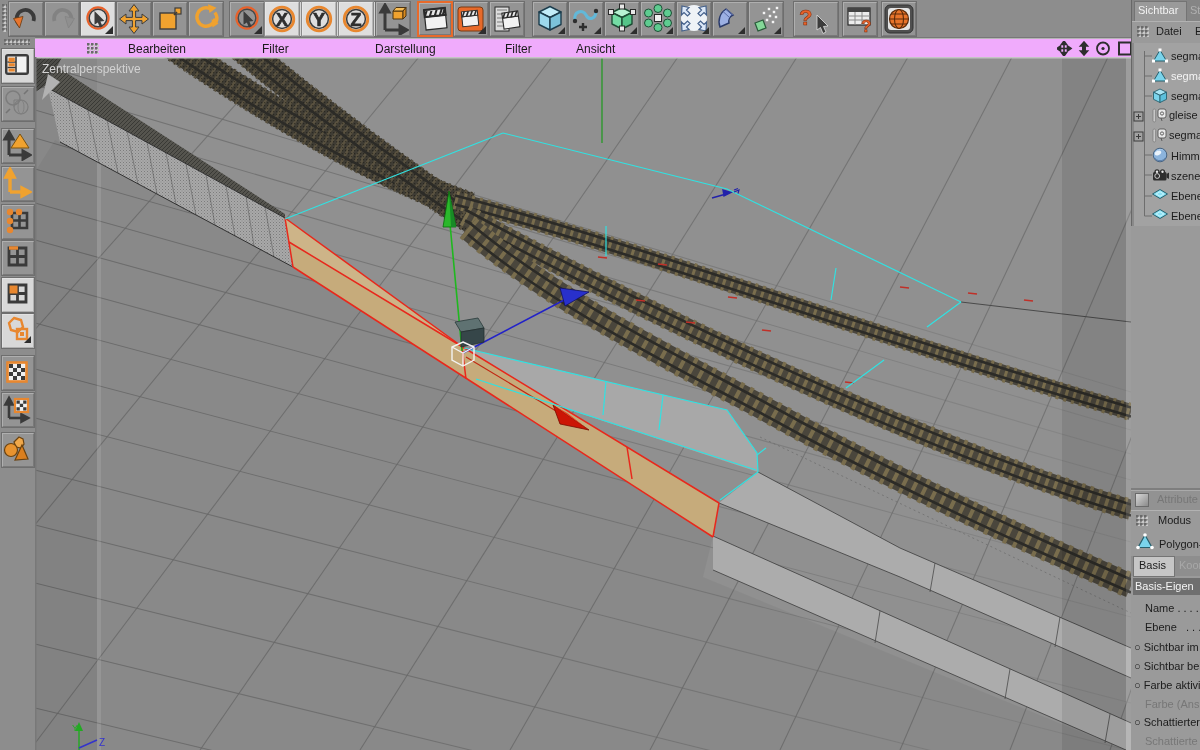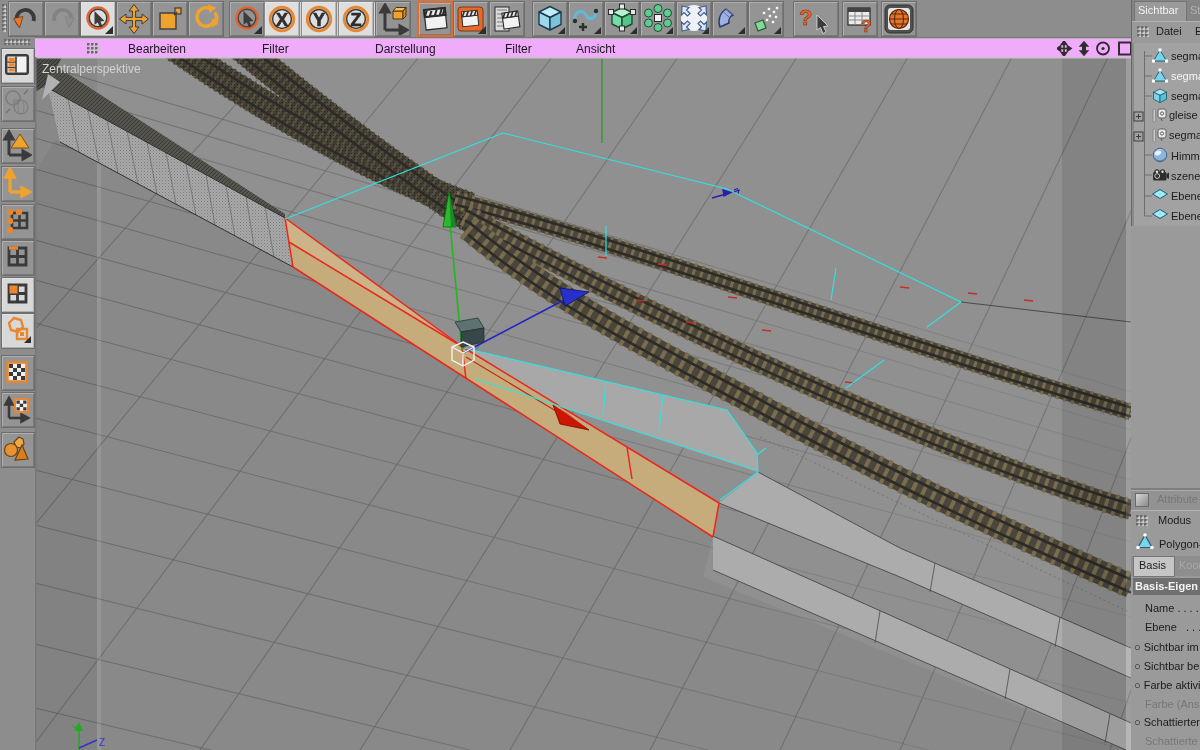--- a/index.html
+++ b/index.html
@@ -680,21 +680,21 @@
       <circle cx="17" cy="15.5" r="1.8" fill="#fff"></circle>
  </svg>
  <div class="rtxt" style="left:28px;top:312px">Polygon-</div>
 
  <div class="abs" style="left:0;top:330px;width:69px;height:20px;background:#8e8e8e"></div>
  <div class="abs" style="left:2px;top:330px;width:40px;height:19px;background:#c6c6c6;border:1px solid #747474"></div>
  <div class="rtxt" style="left:8px;top:333px">Basis</div>
  <div class="rtxt" style="left:48px;top:333px;color:#a8a8a8">Koor</div>
 
  <div class="abs" style="left:2px;top:352px;width:67px;height:17px;background:#6f6f6f"></div>
- <div class="rtxt" style="left:4px;top:354px;color:#f4f4f4;font-weight:bold">Basis-Eigen</div>
+ <div class="rtxt" style="left:4px;top:354px;color:#f4f4f4;font-weight:normal">Basis-Eigen</div>
 
  <div class="rtxt" style="left:14px;top:376px">Name . . . .</div>
  <div class="rtxt" style="left:14px;top:395px">Ebene&nbsp;&nbsp; . . .</div>
  <div class="rtxt" style="left:3px;top:415px">○ Sichtbar im</div>
  <div class="rtxt" style="left:3px;top:434px">○ Sichtbar bei</div>
  <div class="rtxt" style="left:3px;top:453px">○ Farbe aktivi</div>
  <div class="rtxt gtxt" style="left:14px;top:472px">Farbe (Ansi</div>
  <div class="rtxt" style="left:3px;top:490px">○ Schattierter</div>
  <div class="rtxt gtxt" style="left:14px;top:509px">Schattierte</div>
 </div>

